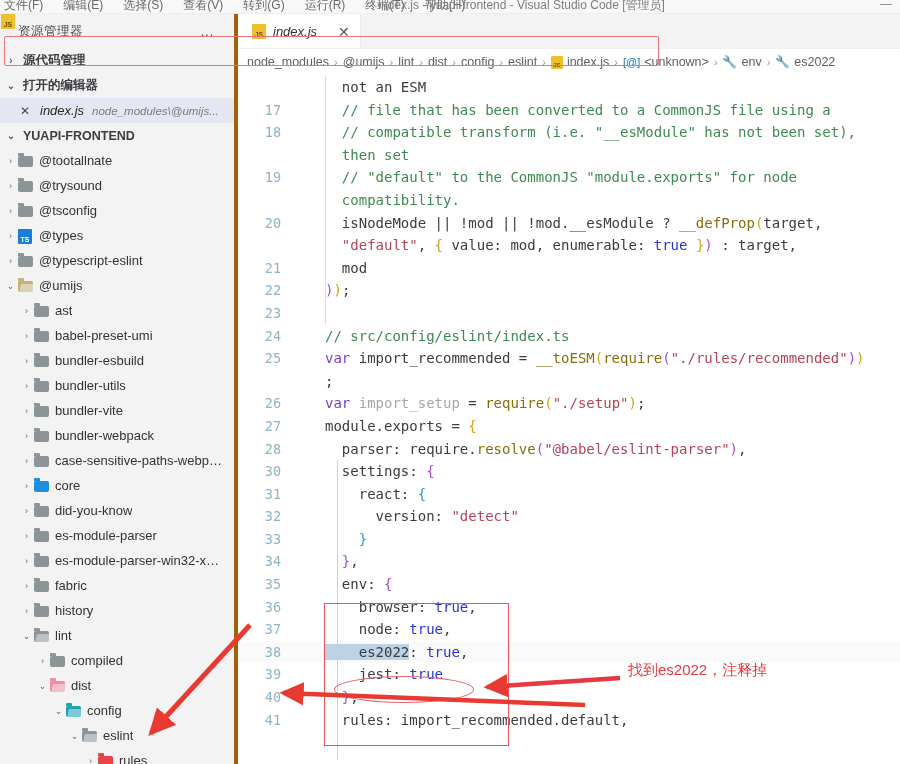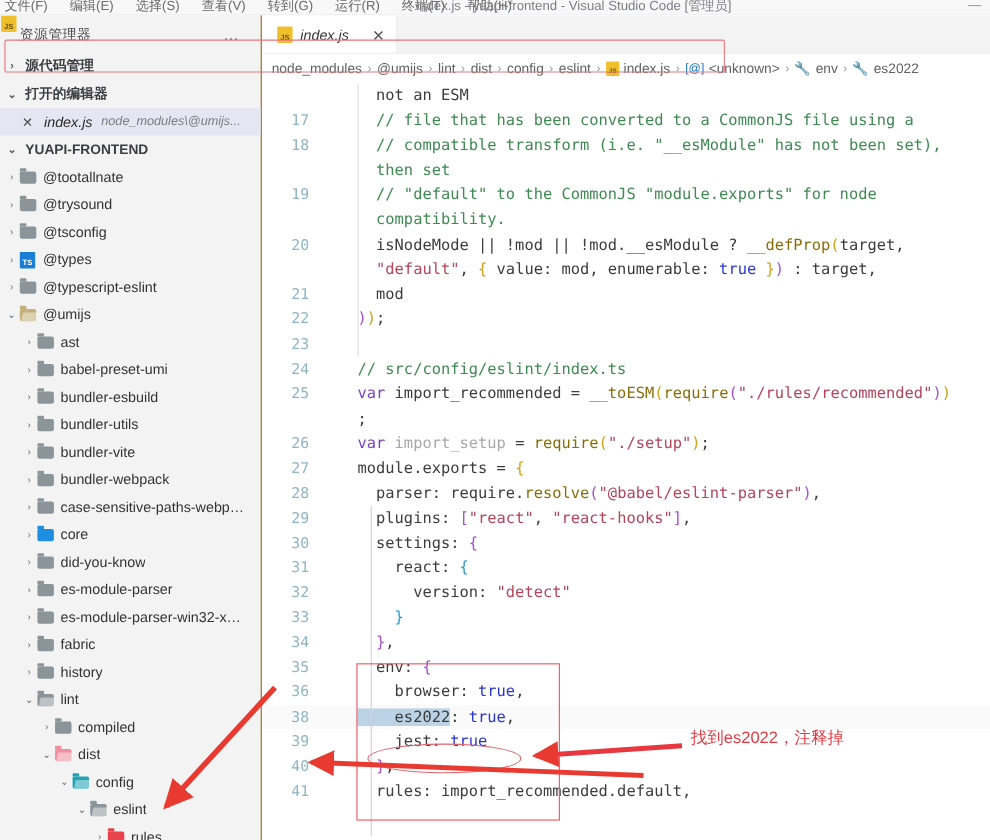--- a/index.html
+++ b/index.html
@@ -21,21 +21,21 @@
   #menu { position: absolute; left: 4px; top: -3px; display: flex; gap: 20px;
           font-size: 12px; color: #6a6a6a; white-space: nowrap; }
   #menu .mi { cursor: default; }
   #wintitle { position: absolute; left: 50%; transform: translateX(-25%); top: -3px;
               font-size: 12px; color: #7d7d85; white-space: nowrap; }
   #winctl { position: absolute; right: 8px; top: -3px; font-size: 12px; color: #888; }
 
   
   #sidebar {
     position: absolute; left: 0; top: 14px; width: 238px; height: 750px;
-    background: #f3f3f3; border-right: 1px solid #a16207;
+    background: #f3f3f3; border-right: 4px solid #a16207;
     overflow: hidden;
   }
   #sb-title {
     height: 34px; display: flex; align-items: center; padding: 0 8px 0 18px;
     font-size: 12.5px; letter-spacing: .5px; color: #4b4b50;
   }
   #sb-title .dots { margin-left: auto; color: #555; letter-spacing: 2px; font-size: 14px;
                     padding-right: 10px; }
 
   .section-head {
@@ -515,24 +515,20 @@
       </div>
       <div class="cl">
         <span class="gut">27</span>
         <span class="txt"><span class="plain">module.exports = </span><span class="p1">{</span></span>
       </div>
       <div class="cl">
         <span class="gut">28</span>
         <span class="txt"><span class="plain">  parser: require.</span><span class="fn">resolve</span><span class="p2">(</span><span class="str">"@babel/eslint-parser"</span><span class="p2">)</span><span class="plain">,</span></span>
       </div>
       <div class="cl">
-        <span class="gut">29</span>
-        <span class="txt"><span class="plain">  plugins: </span><span class="p2">[</span><span class="str">"react"</span><span class="plain">, </span><span class="str">"react-hooks"</span><span class="p2">]</span><span class="plain">,</span></span>
-      </div>
-      <div class="cl">
         <span class="gut">30</span>
         <span class="txt"><span class="plain">  settings: </span><span class="p2">{</span></span>
       </div>
       <div class="cl">
         <span class="gut">31</span>
         <span class="txt"><span class="plain">    react: </span><span class="p3">{</span></span>
       </div>
       <div class="cl">
         <span class="gut">32</span>
         <span class="txt"><span class="plain">      version: </span><span class="str">"detect"</span></span>
@@ -545,20 +541,24 @@
         <span class="gut">34</span>
         <span class="txt"><span class="p2">  }</span><span class="plain">,</span></span>
       </div>
       <div class="cl">
         <span class="gut">35</span>
         <span class="txt"><span class="plain">  env: </span><span class="p2">{</span></span>
       </div>
       <div class="cl">
         <span class="gut">36</span>
         <span class="txt"><span class="plain">    browser: </span><span class="bool">true</span><span class="plain">,</span></span>
+      </div>
+      <div class="cl">
+        <span class="gut">37</span>
+        <span class="txt"><span class="plain">    node: </span><span class="bool">true</span><span class="plain">,</span></span>
       </div>
       <div class="cl curline">
         <span class="gut">38</span>
         <span class="txt"><span class="selw">    es2022</span><span class="plain">: </span><span class="bool">true</span><span class="plain">,</span></span>
       </div>
       <div class="cl">
         <span class="gut">39</span>
         <span class="txt"><span class="plain">    jest: </span><span class="bool">true</span></span>
       </div>
       <div class="cl">

